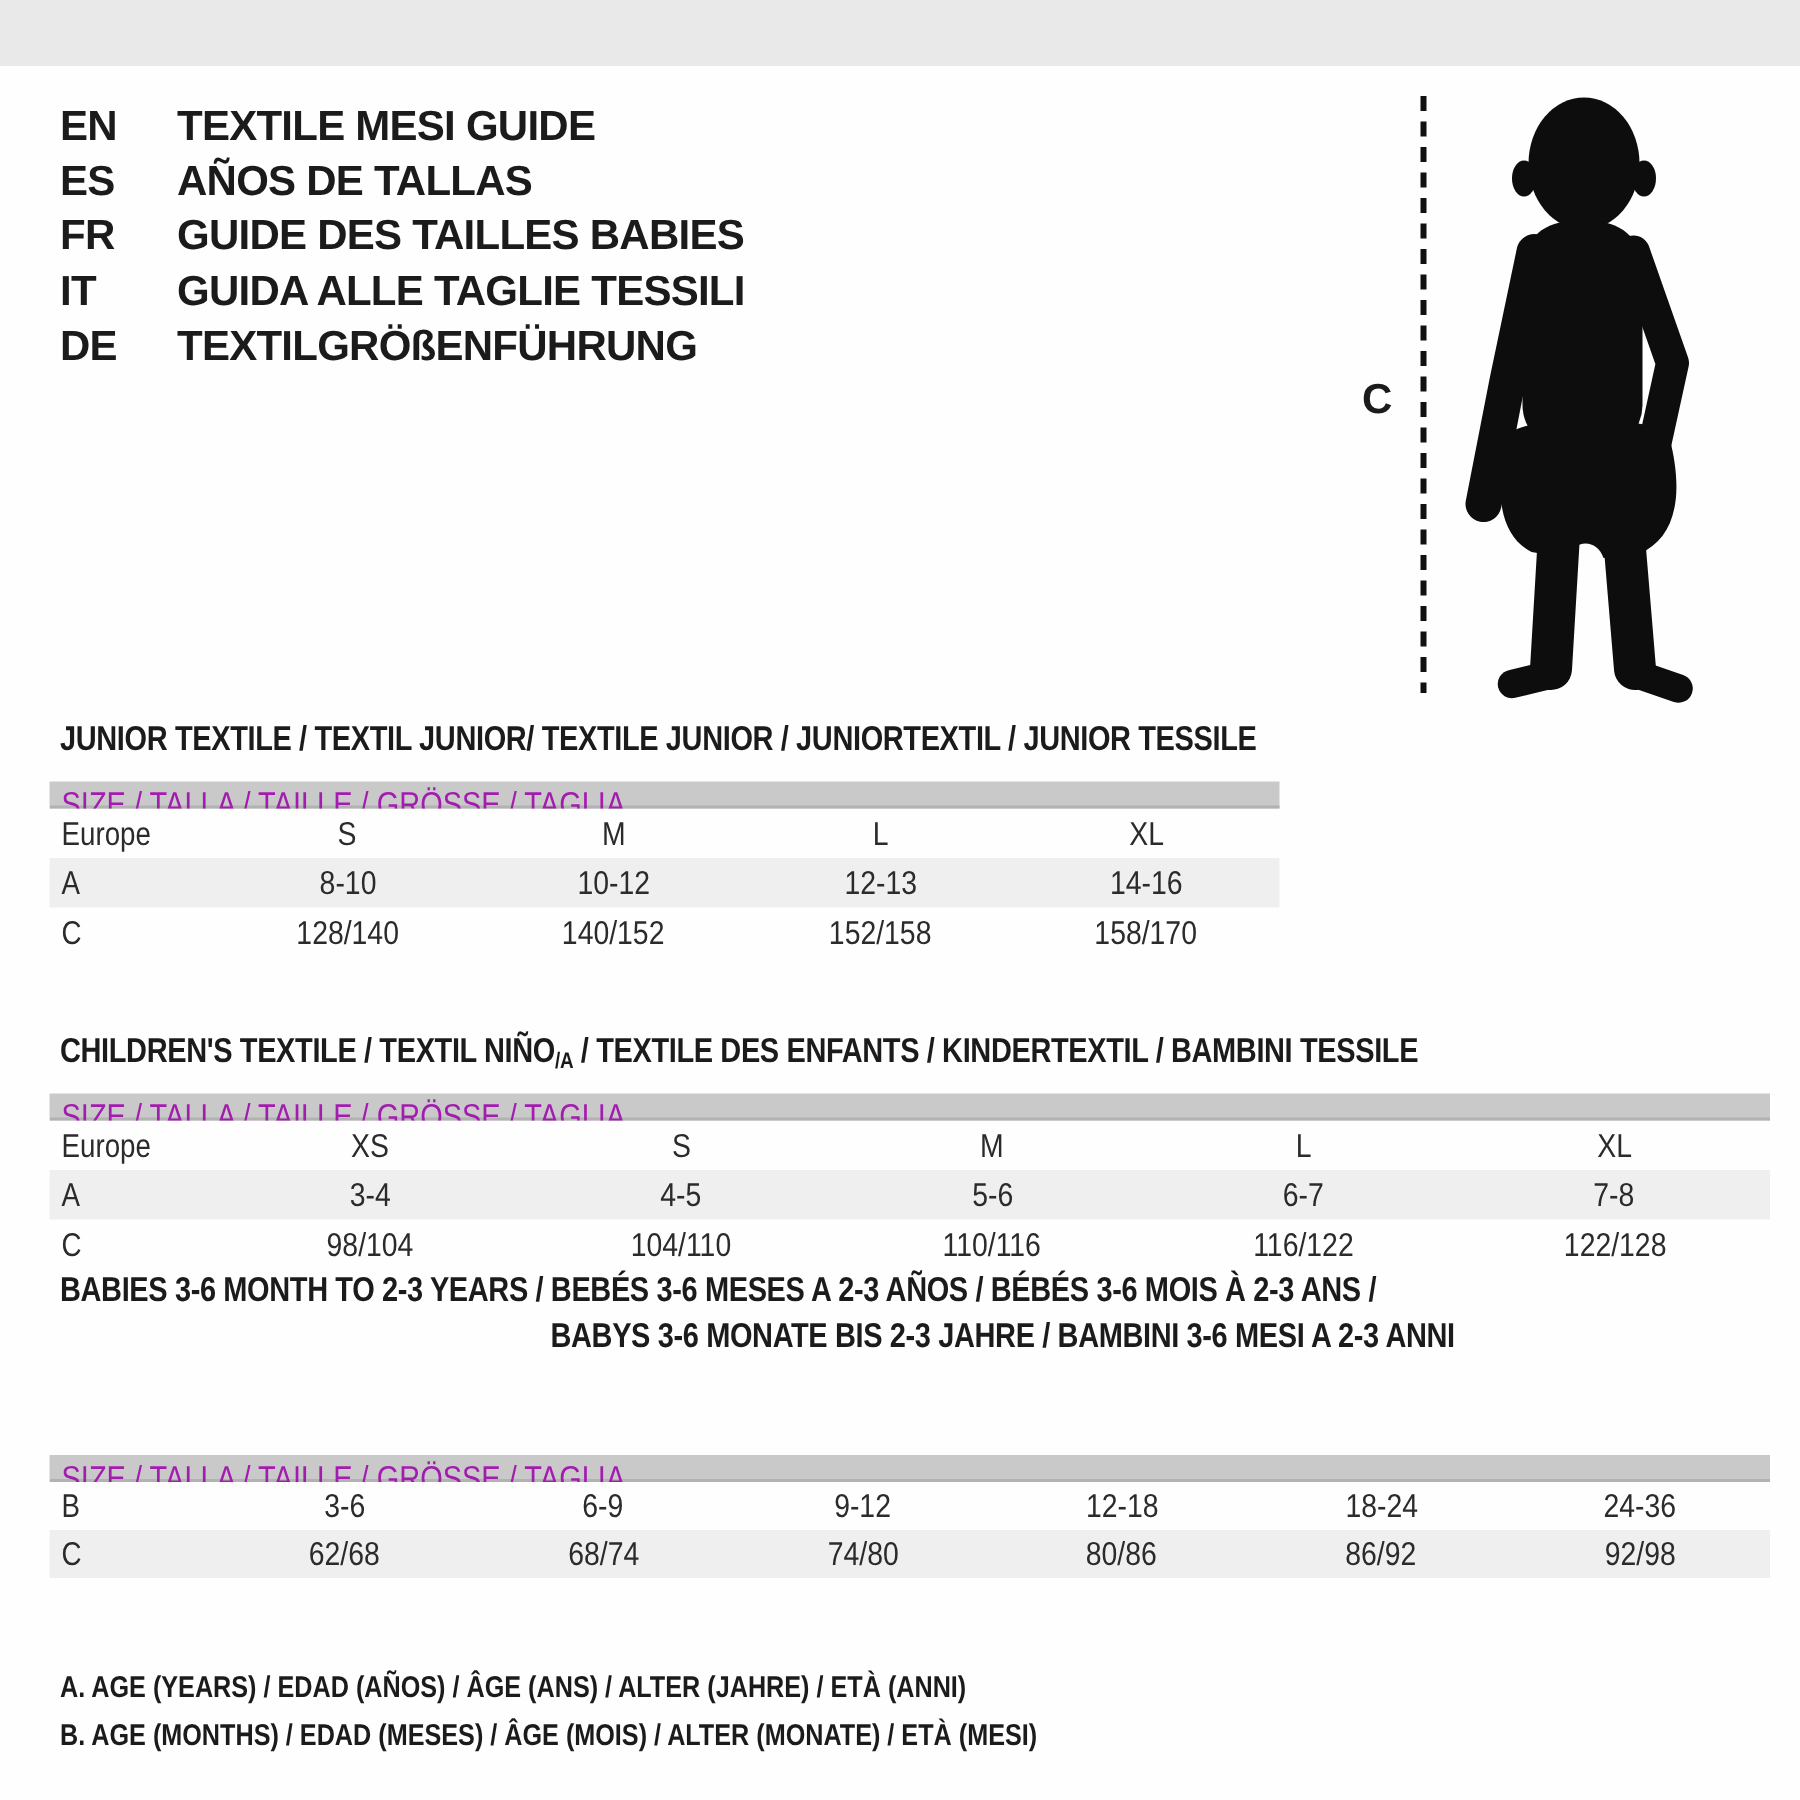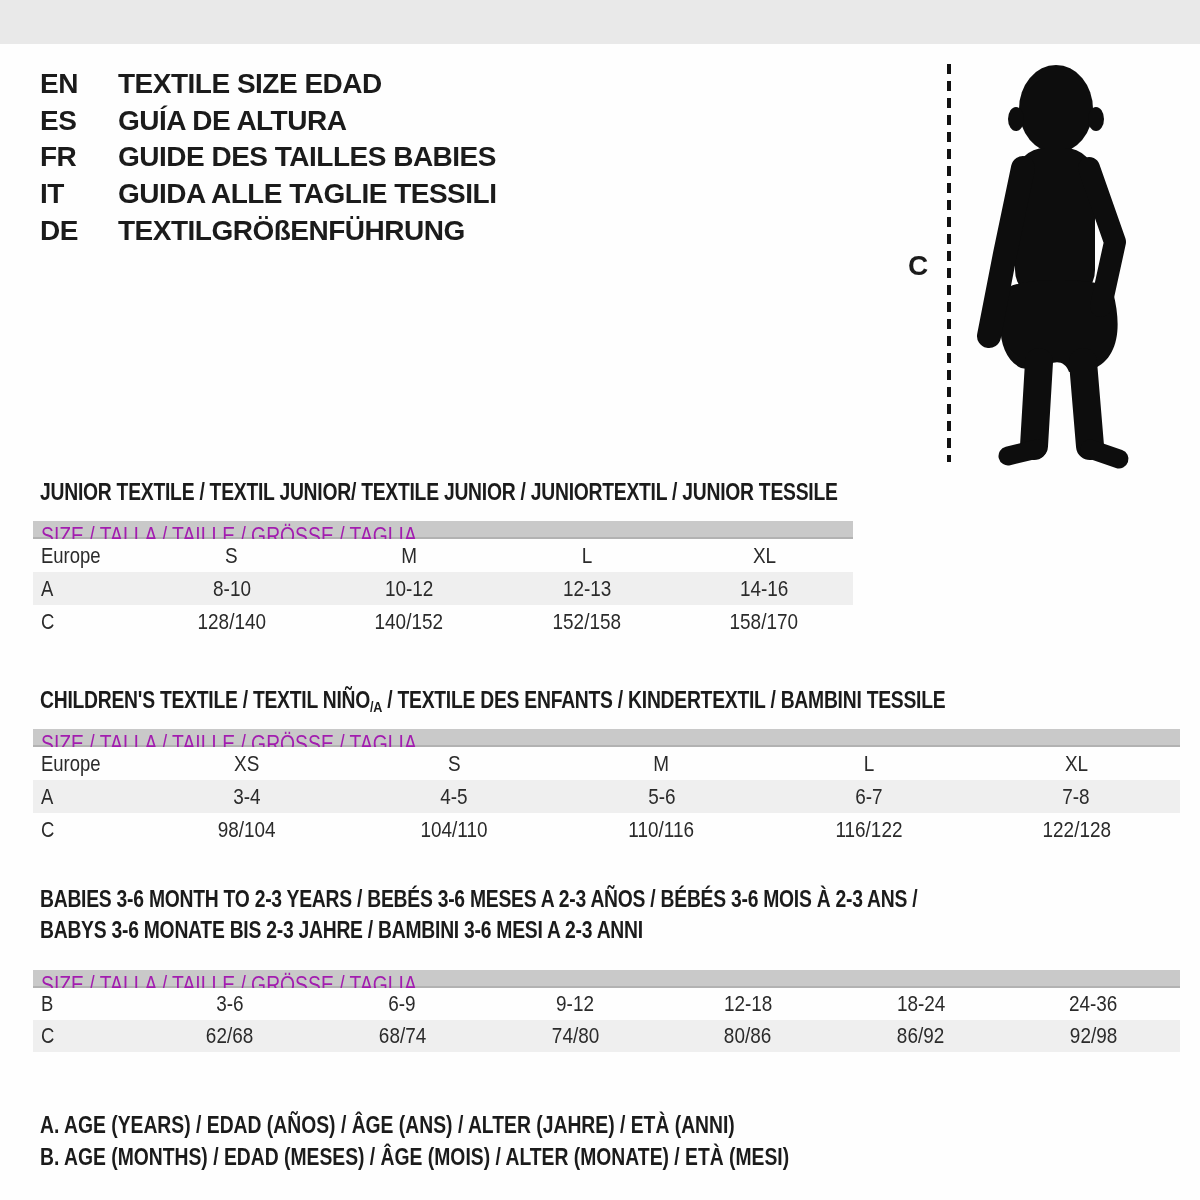--- a/index.html
+++ b/index.html
@@ -37,35 +37,35 @@
   .thead{height:18px;line-height:30px;background:#c9c9c9;box-shadow:inset 0 -2px 0 #b2b2b2;padding-left:8px;
          font-size:23px;color:#a21caf;overflow:hidden;}
   .trow{display:flex;align-items:center;height:33px;font-size:22px;color:#2b2b2b;}
   .trow.short{height:32px;}
   .trow.alt{background:#efefef;}
   .tlabel{width:110px;padding-left:8px;box-sizing:border-box;}
   .tcell{flex:1;text-align:center;}
 
   
   .legend{position:absolute;left:40px;top:1066px;}
-  .legend-line{font-size:23px;font-weight:700;line-height:31.5px;white-space:nowrap;}
+  .legend-line{font-size:20px;font-weight:700;line-height:31.5px;white-space:nowrap;}
 </style>
 </head>
 <body>
 
 <div class="page">
 
   <div class="lang-list">
     <div class="lang-row">
       <span class="lang-code">EN</span>
-      <span class="lang-title">TEXTILE SIZE EDAD</span>
+      <span class="lang-title">TEXTILE MESI GUIDE</span>
     </div>
     <div class="lang-row">
       <span class="lang-code">ES</span>
-      <span class="lang-title">GUÍA DE ALTURA</span>
+      <span class="lang-title">AÑOS DE TALLAS</span>
     </div>
     <div class="lang-row">
       <span class="lang-code">FR</span>
       <span class="lang-title">GUIDE DES TAILLES BABIES</span>
     </div>
     <div class="lang-row">
       <span class="lang-code">IT</span>
       <span class="lang-title">GUIDA ALLE TAGLIE TESSILI</span>
     </div>
     <div class="lang-row">
@@ -156,21 +156,21 @@
     <div class="trow">
       <span class="tlabel"><span class="cx">C</span></span>
       <span class="tcell"><span class="cxc">98/104</span></span>
       <span class="tcell"><span class="cxc">104/110</span></span>
       <span class="tcell"><span class="cxc">110/116</span></span>
       <span class="tcell"><span class="cxc">116/122</span></span>
       <span class="tcell"><span class="cxc">122/128</span></span>
     </div>
   </div>
 
-  <div class="sec-h" style="top:840px;">
+  <div class="sec-h" style="top:800px;text-align:right;">
     <span class="cx">BABIES 3-6 MONTH TO 2-3 YEARS / BEBÉS 3-6 MESES A 2-3 AÑOS / BÉBÉS 3-6 MOIS À 2-3 ANS /</span><br>
     <span class="cx">BABYS 3-6 MONATE BIS 2-3 JAHRE / BAMBINI 3-6 MESI A 2-3 ANNI</span>
   </div>
   <div class="table" style="top:926px;width:1147px;">
     <div class="thead">
       <span class="cx">SIZE / TALLA / TAILLE / GRÖSSE / TAGLIA</span>
     </div>
     <div class="trow short">
       <span class="tlabel"><span class="cx">B</span></span>
       <span class="tcell"><span class="cxc">3-6</span></span>

